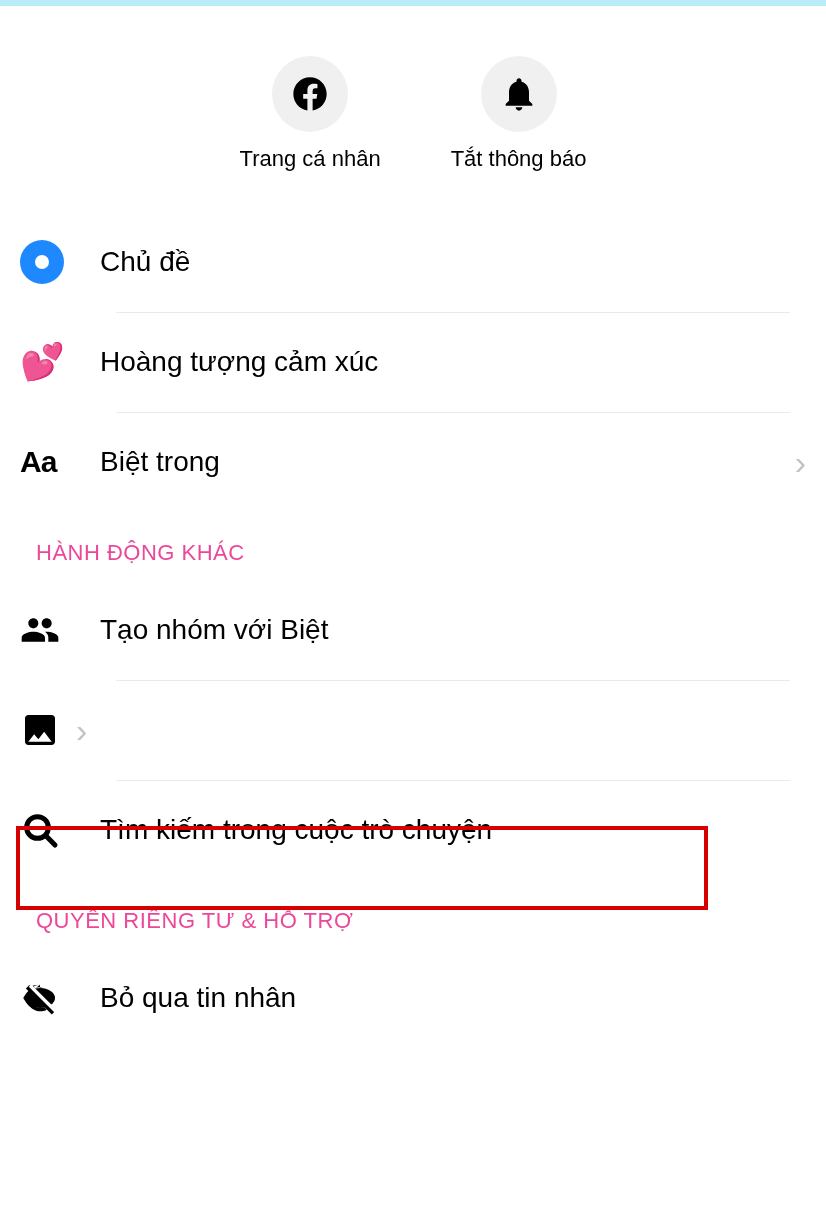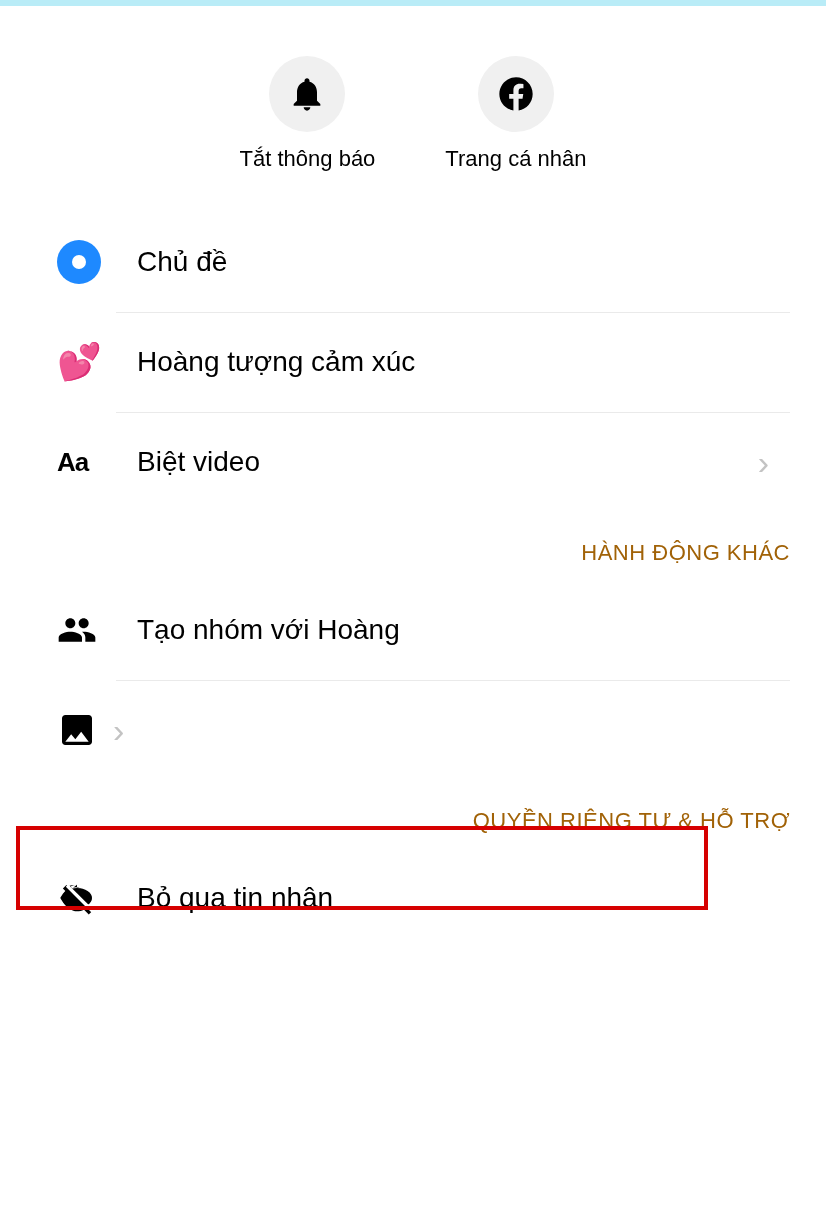--- a/index.html
+++ b/index.html
@@ -44,29 +44,28 @@
   .top-action .circle svg { width: 40px; height: 40px; fill: #000; }
   .top-action .label {
     font-size: 22px;
     color: #000;
   }
   
   .list { padding: 0 0 0 0; }
   .section-header {
     font-size: 22px;
     letter-spacing: 0.5px;
-    color: #a16207;
+    color: #ec4899;
     padding: 28px 36px 14px 36px;
     text-transform: uppercase;
-    text-align: right;
   }
   .row {
     display: flex;
     align-items: center;
-    padding: 0 57px;
+    padding: 0 20px;
     min-height: 100px;
     cursor: pointer;
     position: relative;
   }
   .row .icon-slot {
     width: 56px;
     display: flex;
     align-items: center;
     justify-content: flex-start;
     flex-shrink: 0;
@@ -75,21 +74,21 @@
   .row .icon-slot .theme-dot {
     width: 44px; height: 44px; border-radius:50%;
     background:#1e89ff;
     display:flex;align-items:center;justify-content:center;
   }
   .row .icon-slot .theme-dot::after{
     content:""; width:14px;height:14px;border-radius:50%;background:#fff;
   }
   .row .icon-slot .emoji { font-size: 36px; line-height:1; }
   .row .icon-slot .aa {
-    font-weight:700; font-size:26px; color:#000; letter-spacing:-1px;
+    font-weight:700; font-size:30px; color:#000; letter-spacing:-1px;
   }
   .row .text {
     font-size: 28px;
     color: #000;
     flex: 1;
     padding-left: 24px;
   }
   .row .chevron {
     color:#c3c3c3;
     font-size:34px;
@@ -109,32 +108,32 @@
 </style>
 </head>
 <body>
 
 <div class="device">
 
   <div class="top-actions">
     <div class="top-action">
       <div class="circle">
         <svg viewBox="0 0 24 24">
-            <path d="M12 22c1.1 0 2-.9 2-2h-4c0 1.1.9 2 2 2zm6-6V11c0-3.07-1.64-5.64-4.5-6.32V4c0-.83-.67-1.5-1.5-1.5S10.5 3.17 10.5 4v.68C7.63 5.36 6 7.92 6 11v5l-2 2v1h16v-1l-2-2z"></path>
+            <path d="M12 2C6.48 2 2 6.48 2 12c0 4.99 3.66 9.13 8.44 9.88v-6.99H7.9V12h2.54V9.8c0-2.51 1.49-3.89 3.78-3.89 1.09 0 2.24.2 2.24.2v2.46h-1.26c-1.24 0-1.63.77-1.63 1.56V12h2.78l-.44 2.89h-2.34v6.99C18.34 21.13 22 16.99 22 12c0-5.52-4.48-10-10-10z"></path>
           </svg>
       </div>
-      <span class="label">Tắt thông báo</span>
+      <span class="label">Trang cá nhân</span>
     </div>
     <div class="top-action">
       <div class="circle">
         <svg viewBox="0 0 24 24">
-            <path d="M12 2C6.48 2 2 6.48 2 12c0 4.99 3.66 9.13 8.44 9.88v-6.99H7.9V12h2.54V9.8c0-2.51 1.49-3.89 3.78-3.89 1.09 0 2.24.2 2.24.2v2.46h-1.26c-1.24 0-1.63.77-1.63 1.56V12h2.78l-.44 2.89h-2.34v6.99C18.34 21.13 22 16.99 22 12c0-5.52-4.48-10-10-10z"></path>
+            <path d="M12 22c1.1 0 2-.9 2-2h-4c0 1.1.9 2 2 2zm6-6V11c0-3.07-1.64-5.64-4.5-6.32V4c0-.83-.67-1.5-1.5-1.5S10.5 3.17 10.5 4v.68C7.63 5.36 6 7.92 6 11v5l-2 2v1h16v-1l-2-2z"></path>
           </svg>
       </div>
-      <span class="label">Trang cá nhân</span>
+      <span class="label">Tắt thông báo</span>
     </div>
   </div>
 
   <div class="list">
     <div class="row first">
 
       <span class="icon-slot">
           <span class="theme-dot"></span>
         </span>
       <span class="text">Chủ đề</span>
@@ -144,44 +143,54 @@
       <span class="icon-slot">
           <span class="emoji">💕</span>
         </span>
       <span class="text">Hoàng tượng cảm xúc</span>
     </div>
     <div class="row">
       <span class="divider"></span>
       <span class="icon-slot">
           <span class="aa">Aa</span>
         </span>
-      <span class="text">Biệt video</span>
+      <span class="text">Biệt trong</span>
       <span class="chevron">›</span>
     </div>
   </div>
 
   <div class="section-header">HÀNH ĐỘNG KHÁC</div>
   <div class="list">
     <div class="row first">
 
       <span class="icon-slot">
         <svg viewBox="0 0 24 24" fill="#000">
             <path d="M16 11c1.66 0 3-1.34 3-3s-1.34-3-3-3-3 1.34-3 3 1.34 3 3 3zm-8 0c1.66 0 3-1.34 3-3S9.66 5 8 5 5 6.34 5 8s1.34 3 3 3zm0 2c-2.33 0-7 1.17-7 3.5V19h14v-2.5C15 14.17 10.33 13 8 13zm8 0c-.29 0-.62.02-.97.05 1.16.84 1.97 1.97 1.97 3.45V19h6v-2.5c0-2.33-4.67-3.5-7-3.5z"></path>
           </svg>
       </span>
-      <span class="text">Tạo nhóm với Hoàng</span>
+      <span class="text">Tạo nhóm với Biệt</span>
     </div>
     <div class="row">
       <span class="divider"></span>
       <span class="icon-slot">
         <svg viewBox="0 0 24 24" fill="#000">
             <path d="M19 3H5c-1.1 0-2 .9-2 2v14c0 1.1.9 2 2 2h14c1.1 0 2-.9 2-2V5c0-1.1-.9-2-2-2zM5 19l3.5-4.5 2.5 3 3.5-4.5L19 19H5z"></path>
           </svg>
       </span>
       <span class="chevron">›</span>
+    </div>
+    <div class="row">
+      <span class="divider"></span>
+      <span class="icon-slot">
+        <svg viewBox="0 0 24 24" fill="none" stroke="#000" stroke-width="3">
+            <circle cx="10.5" cy="10.5" r="6.5"></circle>
+            <line x1="21" y1="21" x2="15.5" y2="15.5" stroke-linecap="round"></line>
+          </svg>
+      </span>
+      <span class="text">Tìm kiếm trong cuộc trò chuyện</span>
     </div>
   </div>
 
   <div class="section-header">QUYỀN RIÊNG TƯ &amp; HỖ TRỢ</div>
   <div class="list">
     <div class="row first">
 
       <span class="icon-slot">
         <svg viewBox="0 0 24 24" fill="#000">
             <path d="M12 4C6 4 2 12 2 12s4 8 10 8c1.5 0 2.9-.4 4.1-1l-1.5-1.5c-.8.3-1.7.5-2.6.5-4.4 0-7.6-5.2-8.5-6 .5-.5 1.8-2.3 3.7-3.8L5.3 6.3 6.7 4.9 19.1 17.3l-1.4 1.4-2.2-2.2C14.5 17 13.3 17.5 12 17.5c-3 0-5.5-2.5-5.5-5.5 0-1.3.5-2.5 1.2-3.5L6.2 7C4.3 8.5 3 10.5 2.5 11.3 12 4 12 4 12 4zm0 2c4.4 0 7.6 5.2 8.5 6-.4.4-1.3 1.7-2.7 3l-1.5-1.5c.4-.8.7-1.6.7-2.5 0-3-2.5-5.5-5.5-5.5-.9 0-1.7.3-2.5.7L7.5 4.7C8.9 4.3 10.4 4 12 4z"></path>

